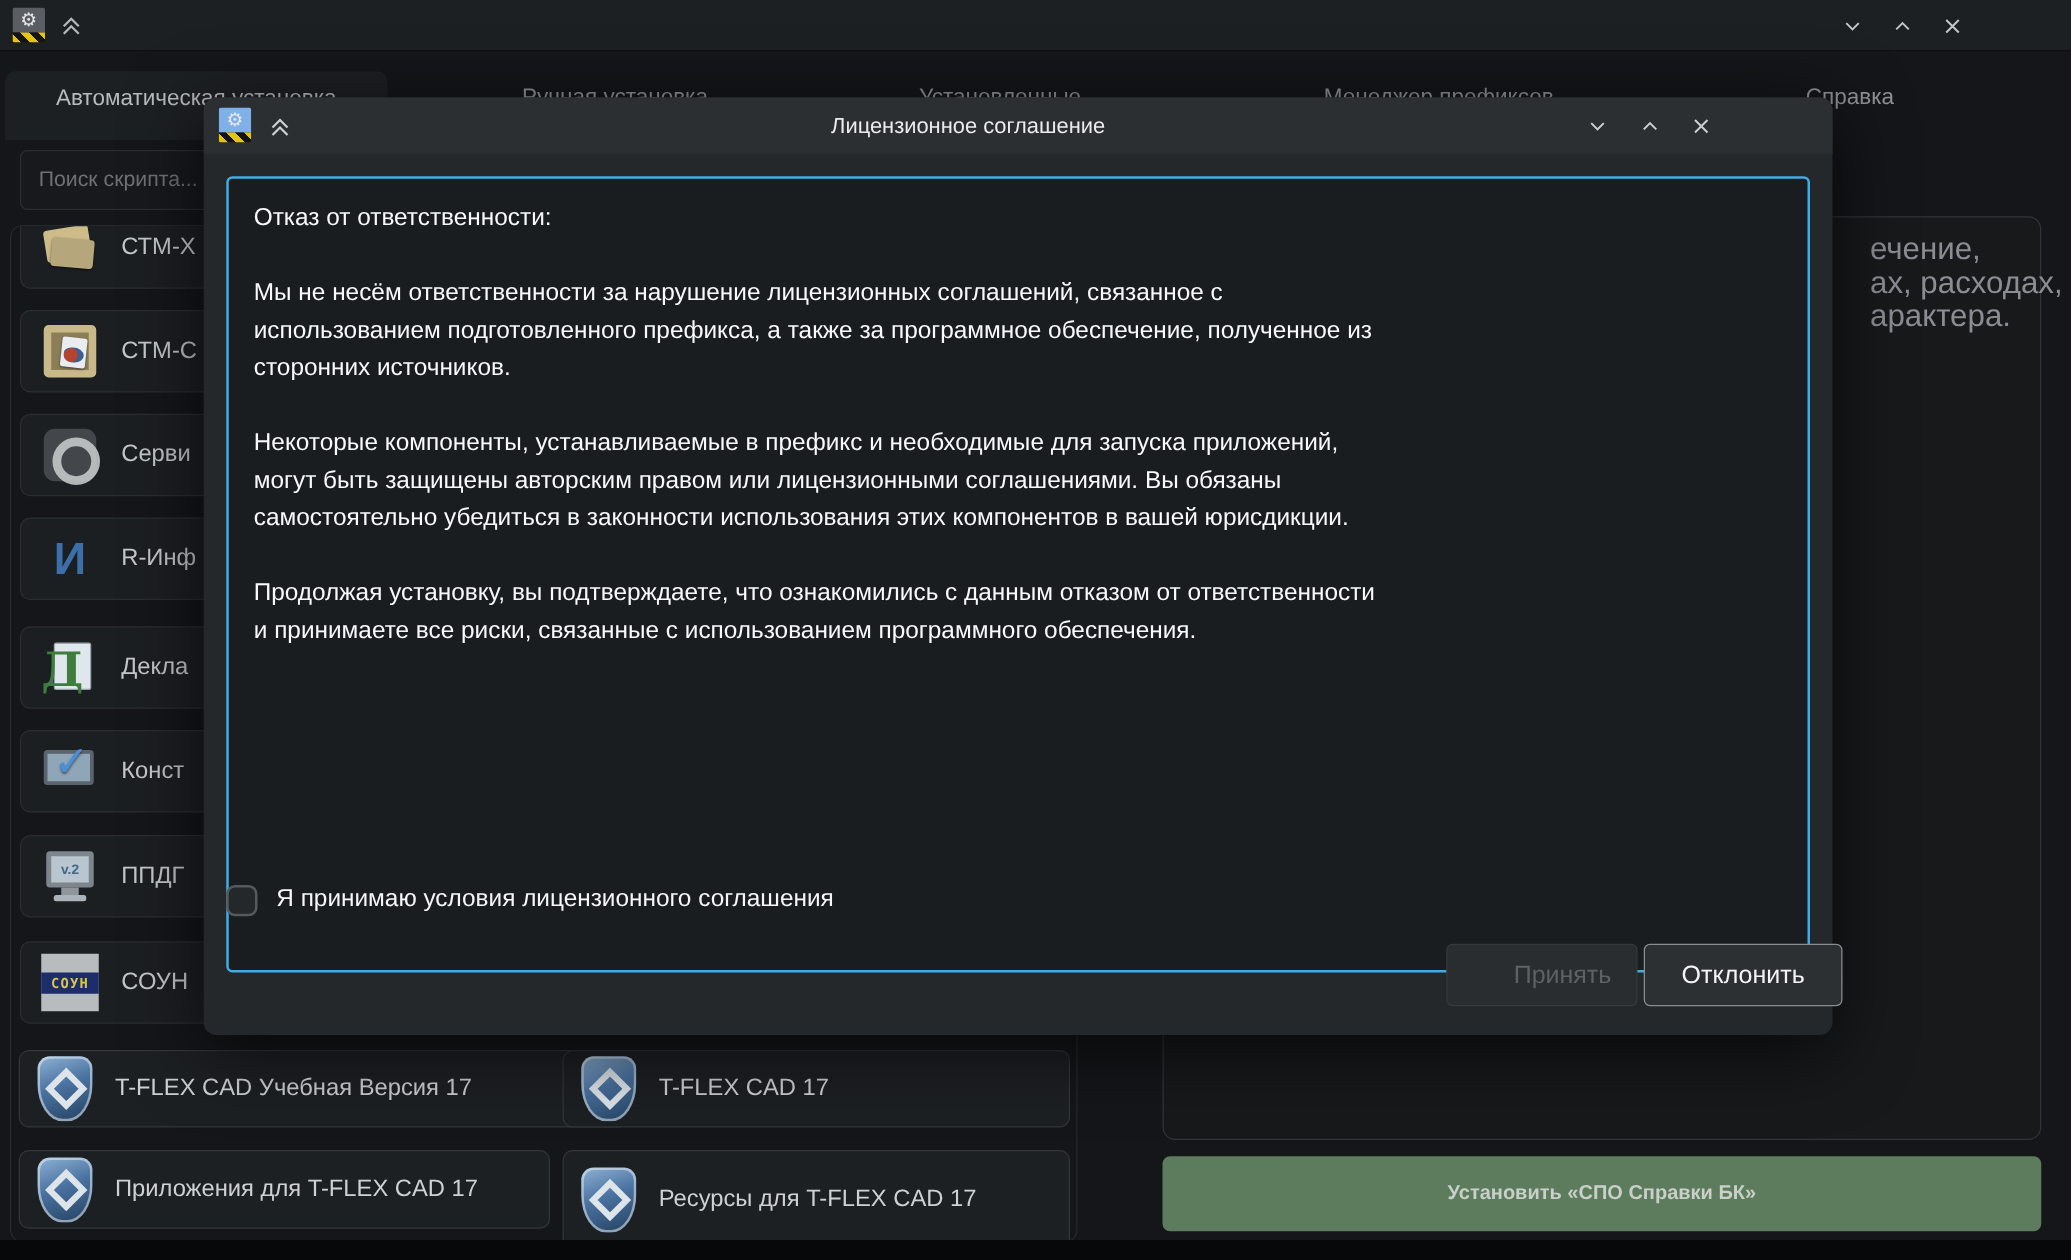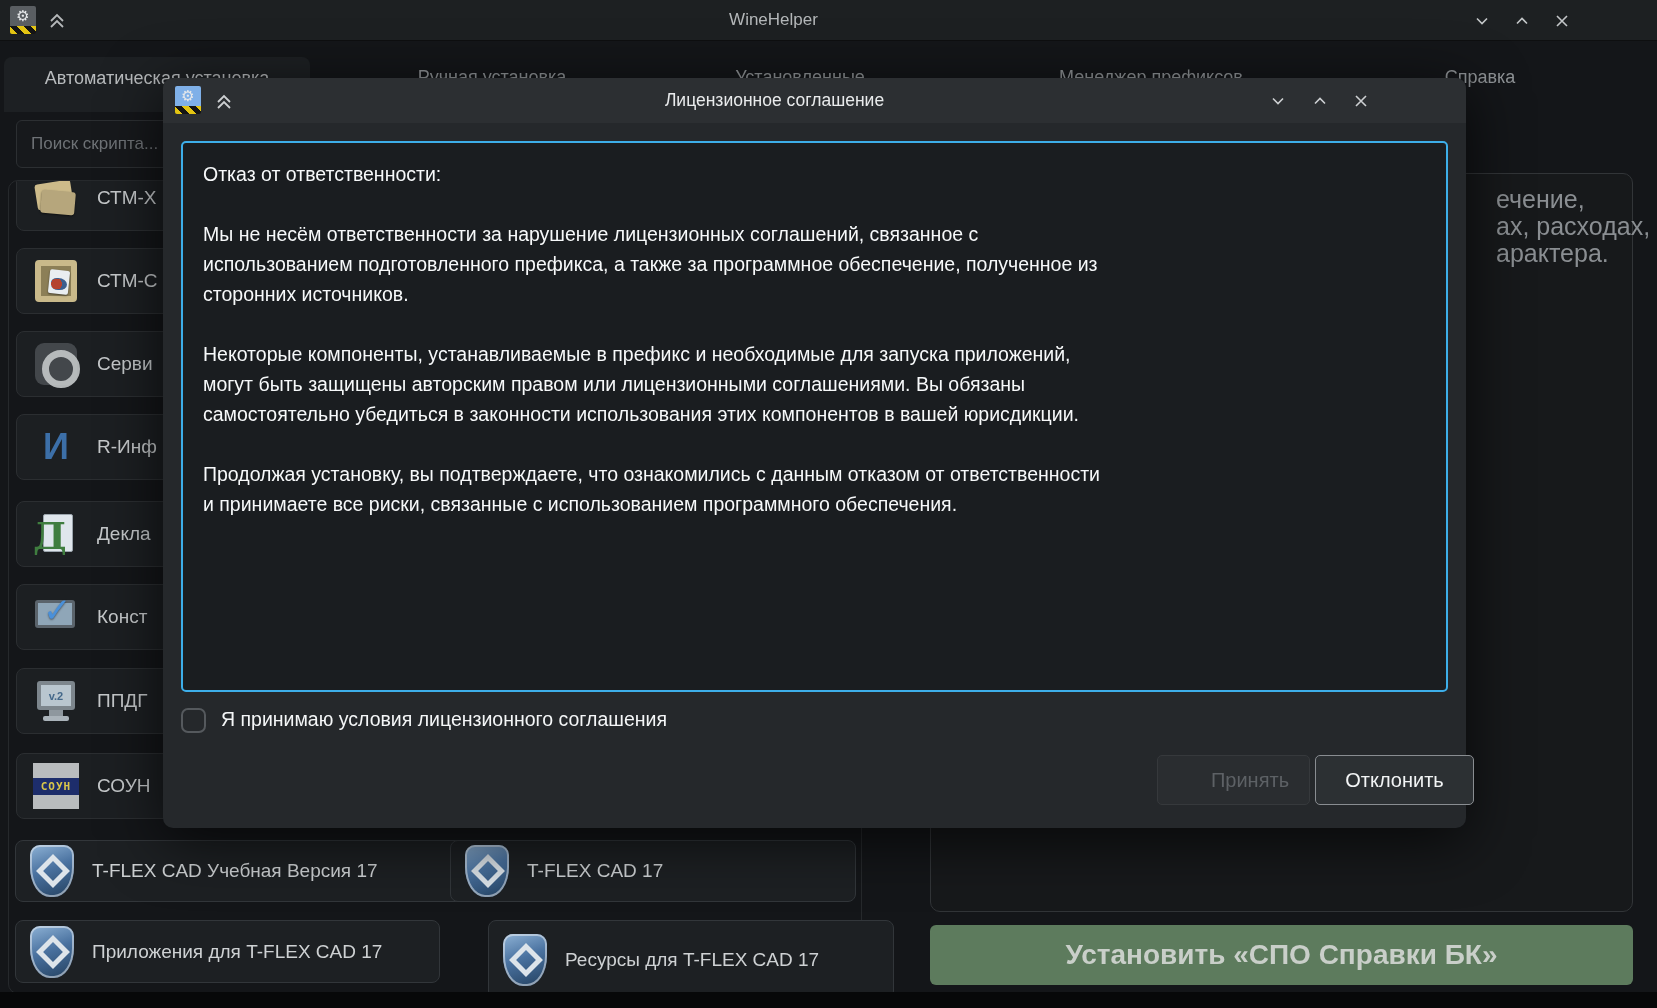--- a/index.html
+++ b/index.html
@@ -68,30 +68,30 @@
   .tf-ic{width:44px;height:52px;position:relative;flex:0 0 44px;
          background:linear-gradient(160deg,#8fb3d6 0%,#4a72a0 45%,#23405f 100%);
          border-radius:10px 10px 20px 20px / 10px 10px 30px 30px;box-shadow:inset 0 0 0 2px rgba(230,235,240,.55);}
   .tf-ic .dia{position:absolute;left:11px;top:14px;width:14px;height:14px;border:5px solid #dde4ea;transform:rotate(45deg);}
 
   
   .right-panel{position:absolute;left:930px;top:173px;width:703px;height:739px;border:1px solid #323538;border-radius:10px;background:#17191b;box-sizing:border-box;}
   .rp-text{position:absolute;left:565px;top:12px;font-size:25px;line-height:27px;color:#8a8e92;white-space:nowrap;}
 
   .install-btn{position:absolute;left:930px;top:925px;width:703px;height:60px;background:#5d7b5d;border:none;border-radius:6px;
-               color:#c9cfc9;font-weight:bold;font-size:28px;display:flex;align-items:center;justify-content:center;cursor:pointer;
+               color:#c9cfc9;font-weight:bold;font-size:16px;display:flex;align-items:center;justify-content:center;cursor:pointer;
                font-family:"Liberation Sans","DejaVu Sans",sans-serif;}
   .bottom-strip{position:absolute;left:0;top:992px;width:100%;height:16px;background:#070809;}
 
   
   .dialog{position:absolute;left:163px;top:78px;width:1303px;height:750px;background:#25282b;border-radius:10px;
           box-shadow:0 12px 60px rgba(0,0,0,.7);z-index:10;}
   .dlg-titlebar{position:absolute;left:0;top:0;right:0;height:45px;background:#2c2f32;border-radius:10px 10px 0 0;}
   .dlg-title{position:absolute;top:0;left:60px;right:140px;text-align:center;line-height:45px;font-size:17.5px;color:#e9ebec;}
-  .license-box{position:absolute;left:18px;top:63px;width:1267px;height:551px;border:2px solid #3daee9;border-radius:5px;
+  .license-box{position:absolute;left:18px;top:63px;width:1267px;height:637px;border:2px solid #3daee9;border-radius:5px;
                background:#1a1d20;box-sizing:border-box;padding:16px 20px;overflow:hidden;}
   .license-box p{margin:0;max-width:905px;font-size:19.5px;line-height:30px;color:#f7f9fa;}
   .license-box p + p{margin-top:30px;}
   .cbox{position:absolute;left:18px;top:630px;width:25px;height:25px;border:2px solid #55595d;border-radius:7px;background:#25282b;box-sizing:border-box;cursor:pointer;}
   .cbox-label{position:absolute;left:58px;top:630px;font-size:19.5px;color:#f4f6f7;}
   .btn{position:absolute;top:677px;height:50px;border-radius:5px;font-size:20px;display:flex;align-items:center;justify-content:center;
        box-sizing:border-box;font-family:"Liberation Sans","DejaVu Sans",sans-serif;}
   .btn-accept{left:994px;width:153px;background:#2a2d30;border:1px solid #36393c;color:#5d6165;padding-left:33px;}
   .btn-decline{left:1152px;width:159px;background:#2c3033;border:1px solid #898d91;color:#f2f4f5;cursor:pointer;}
 </style>
@@ -103,21 +103,20 @@
   <div class="titlebar">
     <div class="app-ic gray" style="left:10px;top:6px;">
       <div class="gear-top">⚙</div>
       <div class="stripes"></div>
     </div>
     <div class="collapse" style="left:44px;top:7px;">
       <svg width="22" height="22" viewBox="0 0 22 22">
         <path d="M5 12 L11 6 L17 12 M5 18 L11 12 L17 18" stroke="#b5b8ba" stroke-width="1.8" fill="none"></path>
       </svg>
     </div>
-    <div class="main-title">WineHelper</div>
     <div class="winctl" style="right:162px;">
       <svg width="22" height="22" viewBox="0 0 22 22">
         <path d="M6 8.5 L11 13.5 L16 8.5" stroke="#c3c6c8" stroke-width="1.6" fill="none"></path>
         </svg>
     </div>
     <div class="winctl" style="right:122px;">
       <svg width="22" height="22" viewBox="0 0 22 22">
         <path d="M6 13.5 L11 8.5 L16 13.5" stroke="#c3c6c8" stroke-width="1.6" fill="none"></path>
         </svg>
     </div>
@@ -206,21 +205,21 @@
         <div class="dia"></div>
       </div>
     <span class="lbl">T-FLEX CAD 17</span>
   </div>
   <div class="tf-btn" style="left:15px;top:920px;width:425px;height:63px;">
     <div class="tf-ic">
         <div class="dia"></div>
       </div>
     <span class="lbl">Приложения для T-FLEX CAD 17</span>
   </div>
-  <div class="tf-btn" style="left:450px;top:920px;width:406px;height:79px;margin-left:38px;">
+  <div class="tf-btn" style="left:450px;top:920px;width:406px;height:79px;">
     <div class="tf-ic">
         <div class="dia"></div>
       </div>
     <span class="lbl">Ресурсы для T-FLEX CAD 17</span>
   </div>
 
   <div class="right-panel">
     <div class="rp-text">
       <div>ечение,</div>
       <div>ах, расходах,</div>

